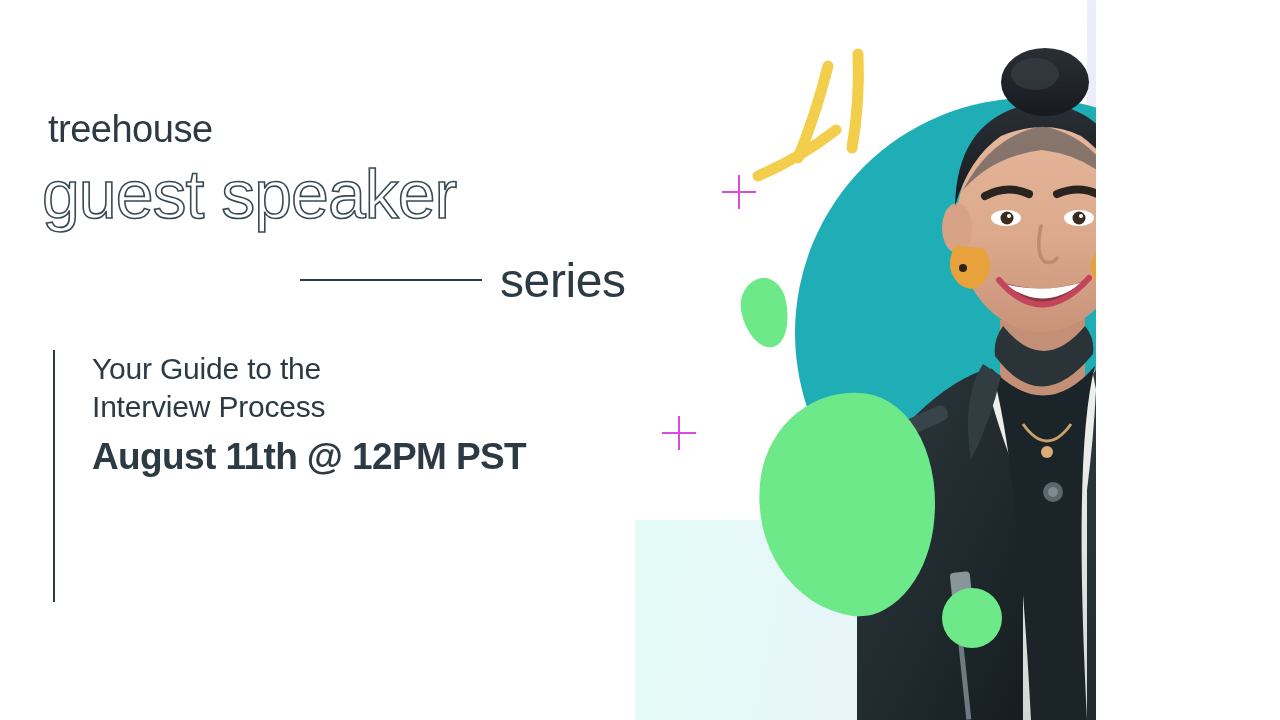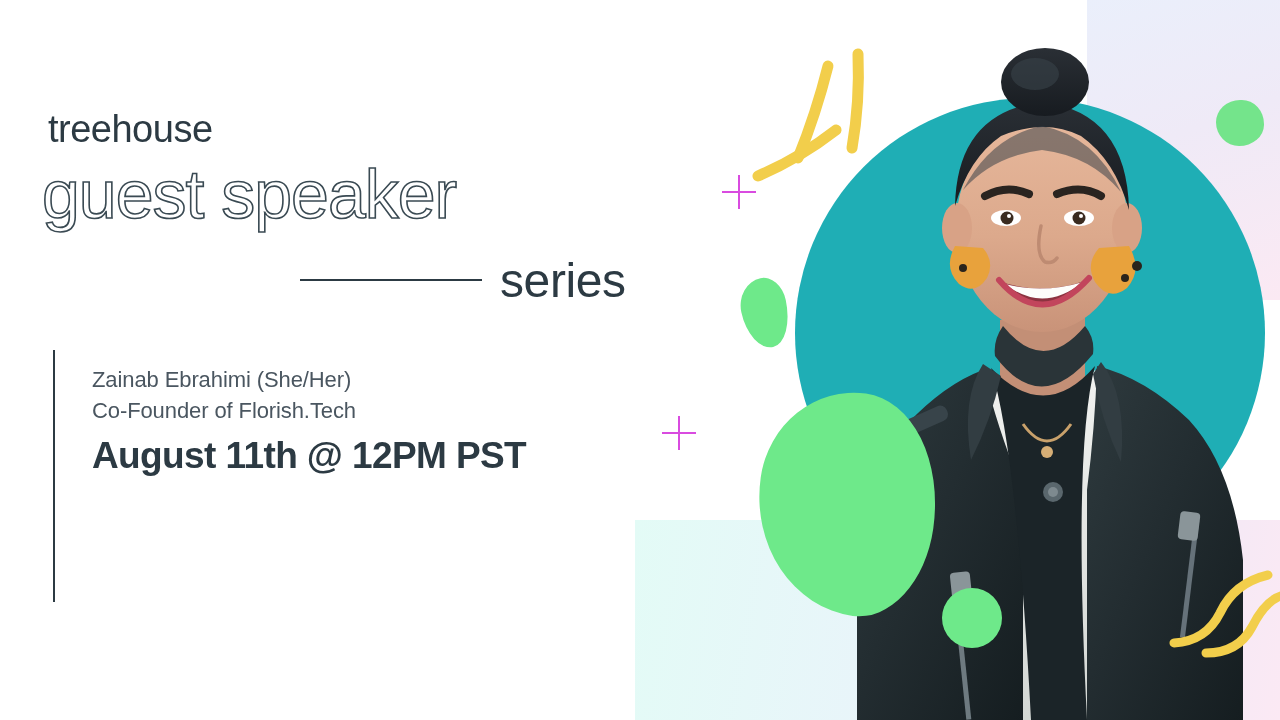--- a/index.html
+++ b/index.html
@@ -6,21 +6,21 @@
   * { margin:0; padding:0; box-sizing:border-box; }
   html, body {
     width:1280px; height:720px;
     background:#ffffff;
     font-family:"Liberation Sans", sans-serif;
     overflow:hidden;
   }
 
   #stage {
     position:relative;
-    width:1280px; height:720px;
+    width:1096px; height:720px;
     background:#ffffff;
     overflow:hidden;
   }
 
   
   .panel-topright {
     position:absolute;
     left:1087px; top:0px;
     width:193px; height:300px;
     background:linear-gradient(160deg,#eaeffb 0%,#efeaf7 45%,#fbe9f3 100%);
@@ -304,23 +304,23 @@
     <div class="headline-outline">guest speaker</div>
 
     <div class="series-row">
       <div class="series-rule"></div>
       <div class="series-word">series</div>
     </div>
 
     <div class="info-block">
       <div class="info-rule"></div>
       <div class="info-body">
-        <div class="speaker-line">
-          <div>Zainab Ebrahimi (She/Her)</div>
-          <div>Co-Founder of Florish.Tech</div>
+        <div class="talk-title">
+          <div>Your Guide to the</div>
+          <div>Interview Process</div>
         </div>
         <div class="datetime">August 11th @ 12PM PST</div>
       </div>
     </div>
 
   </div>
 
 </div>
 
 </body></html>

